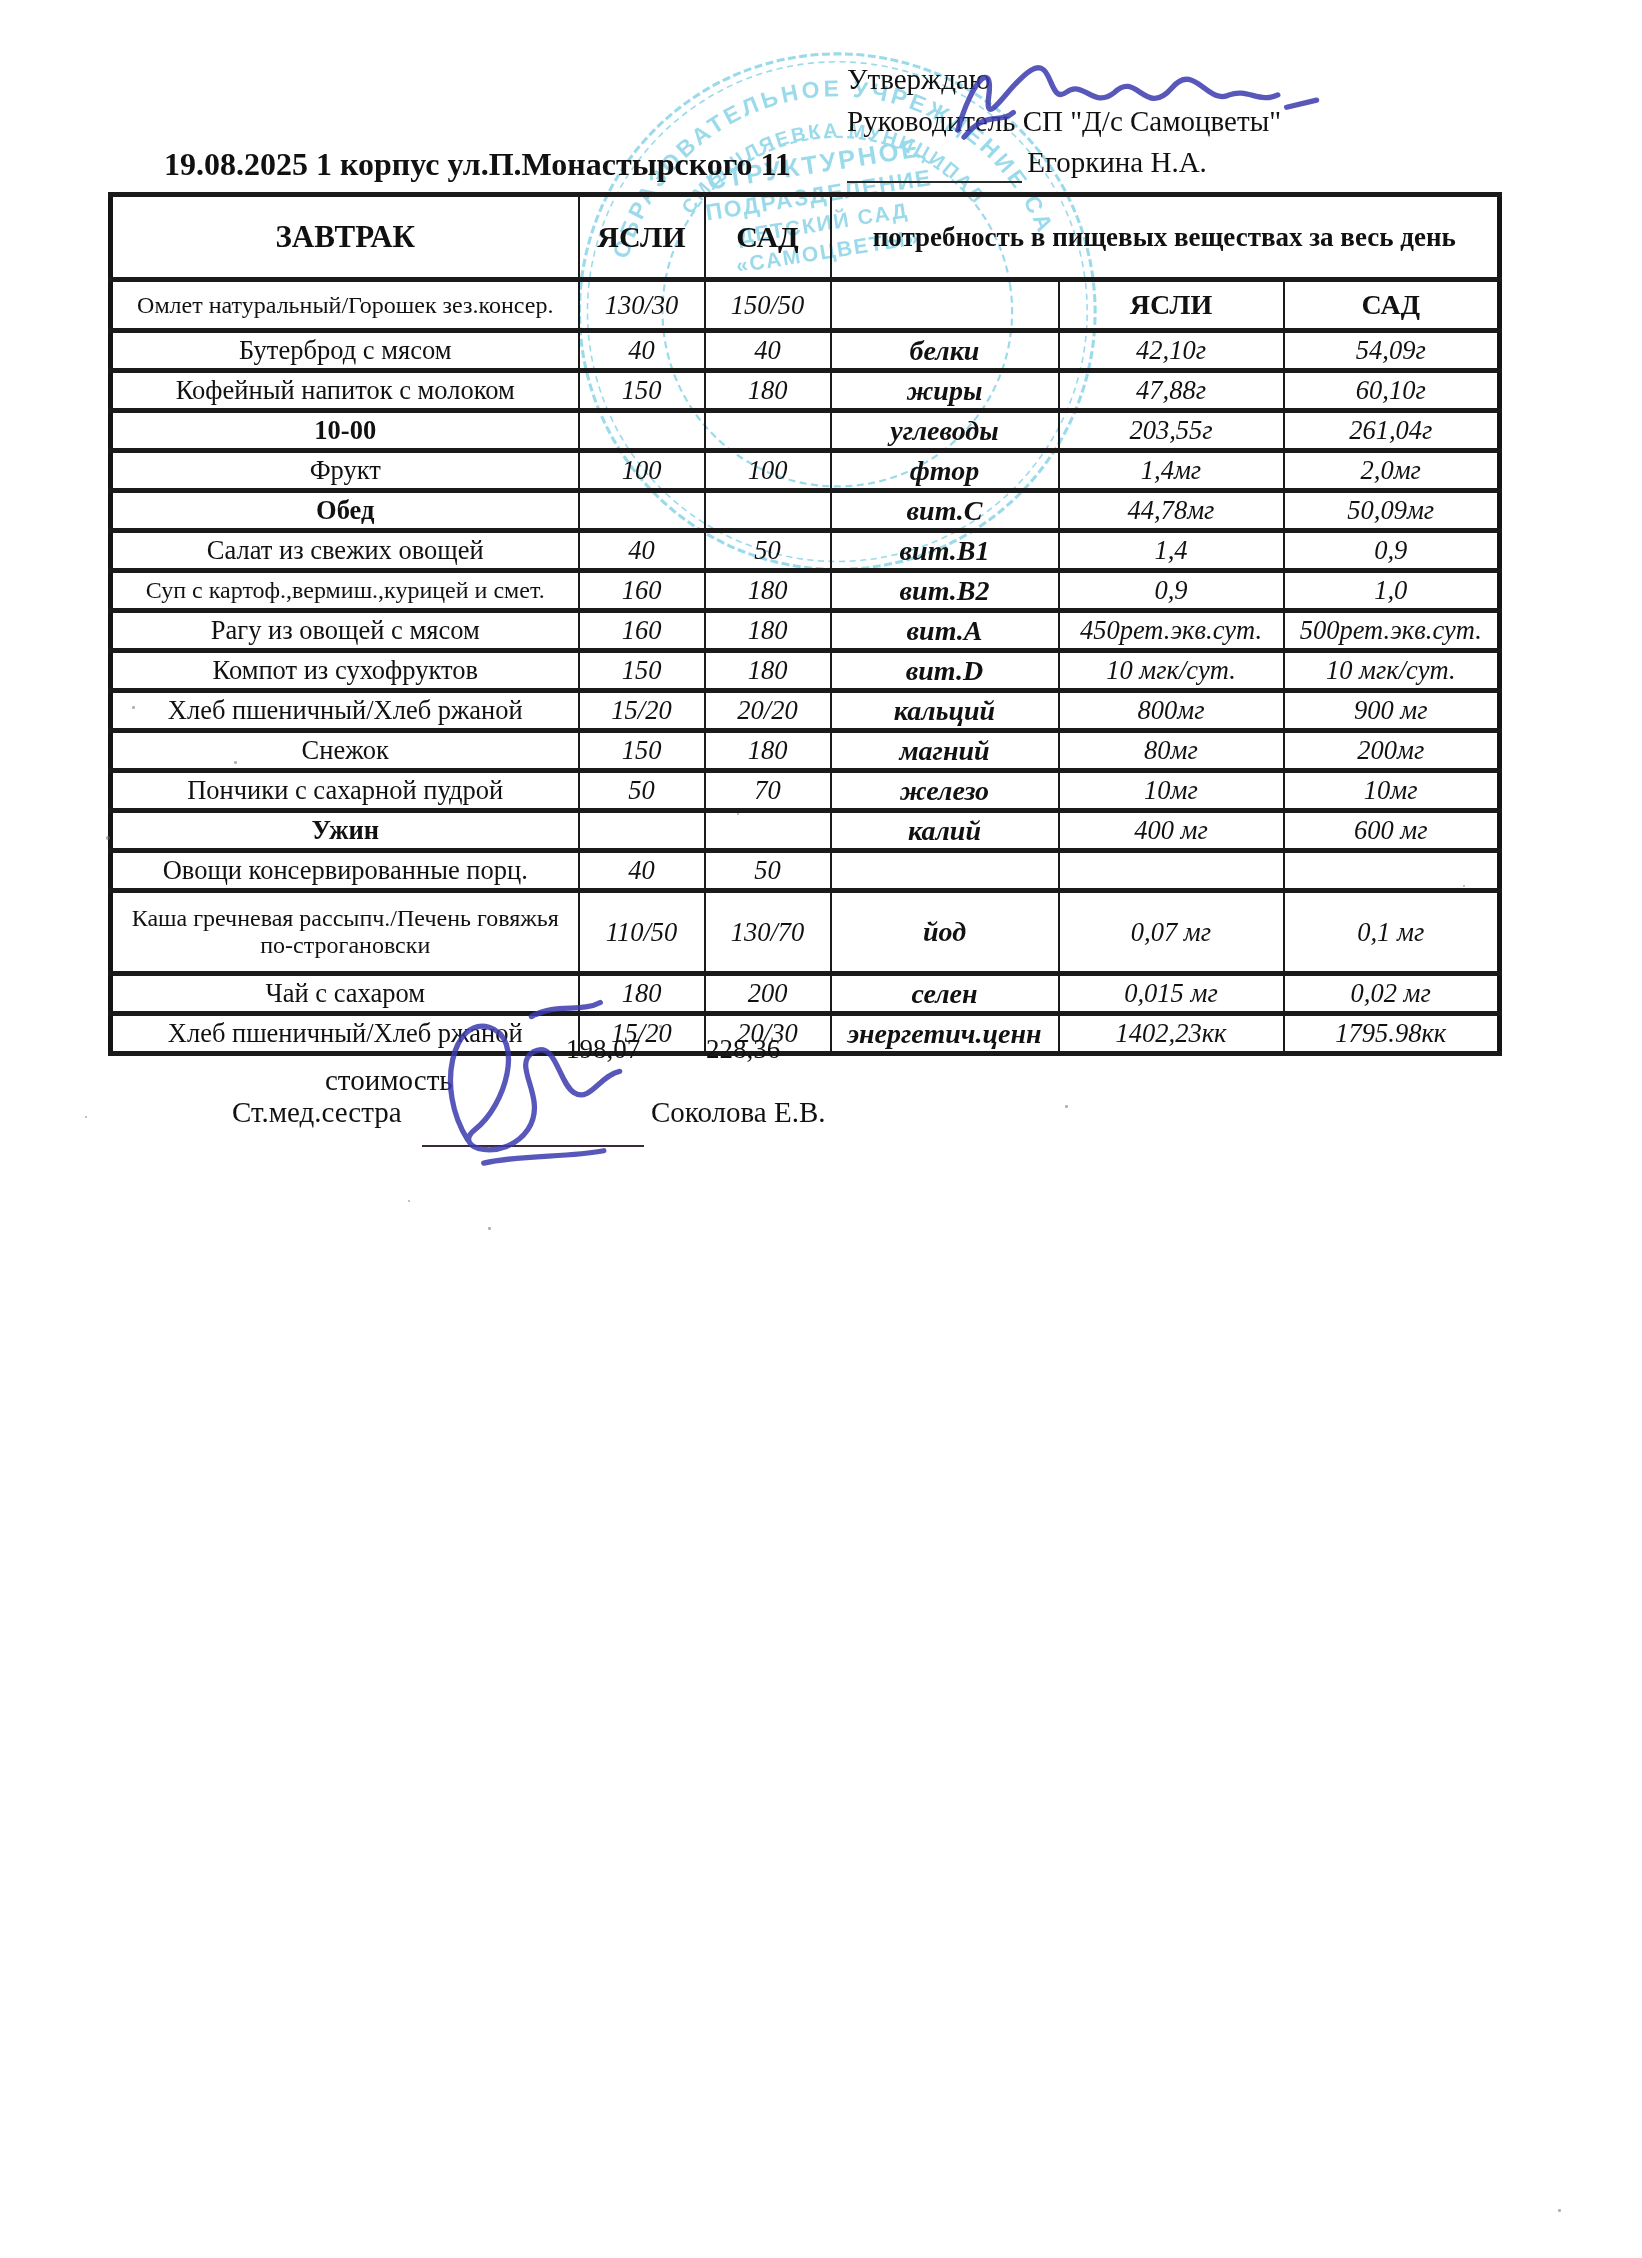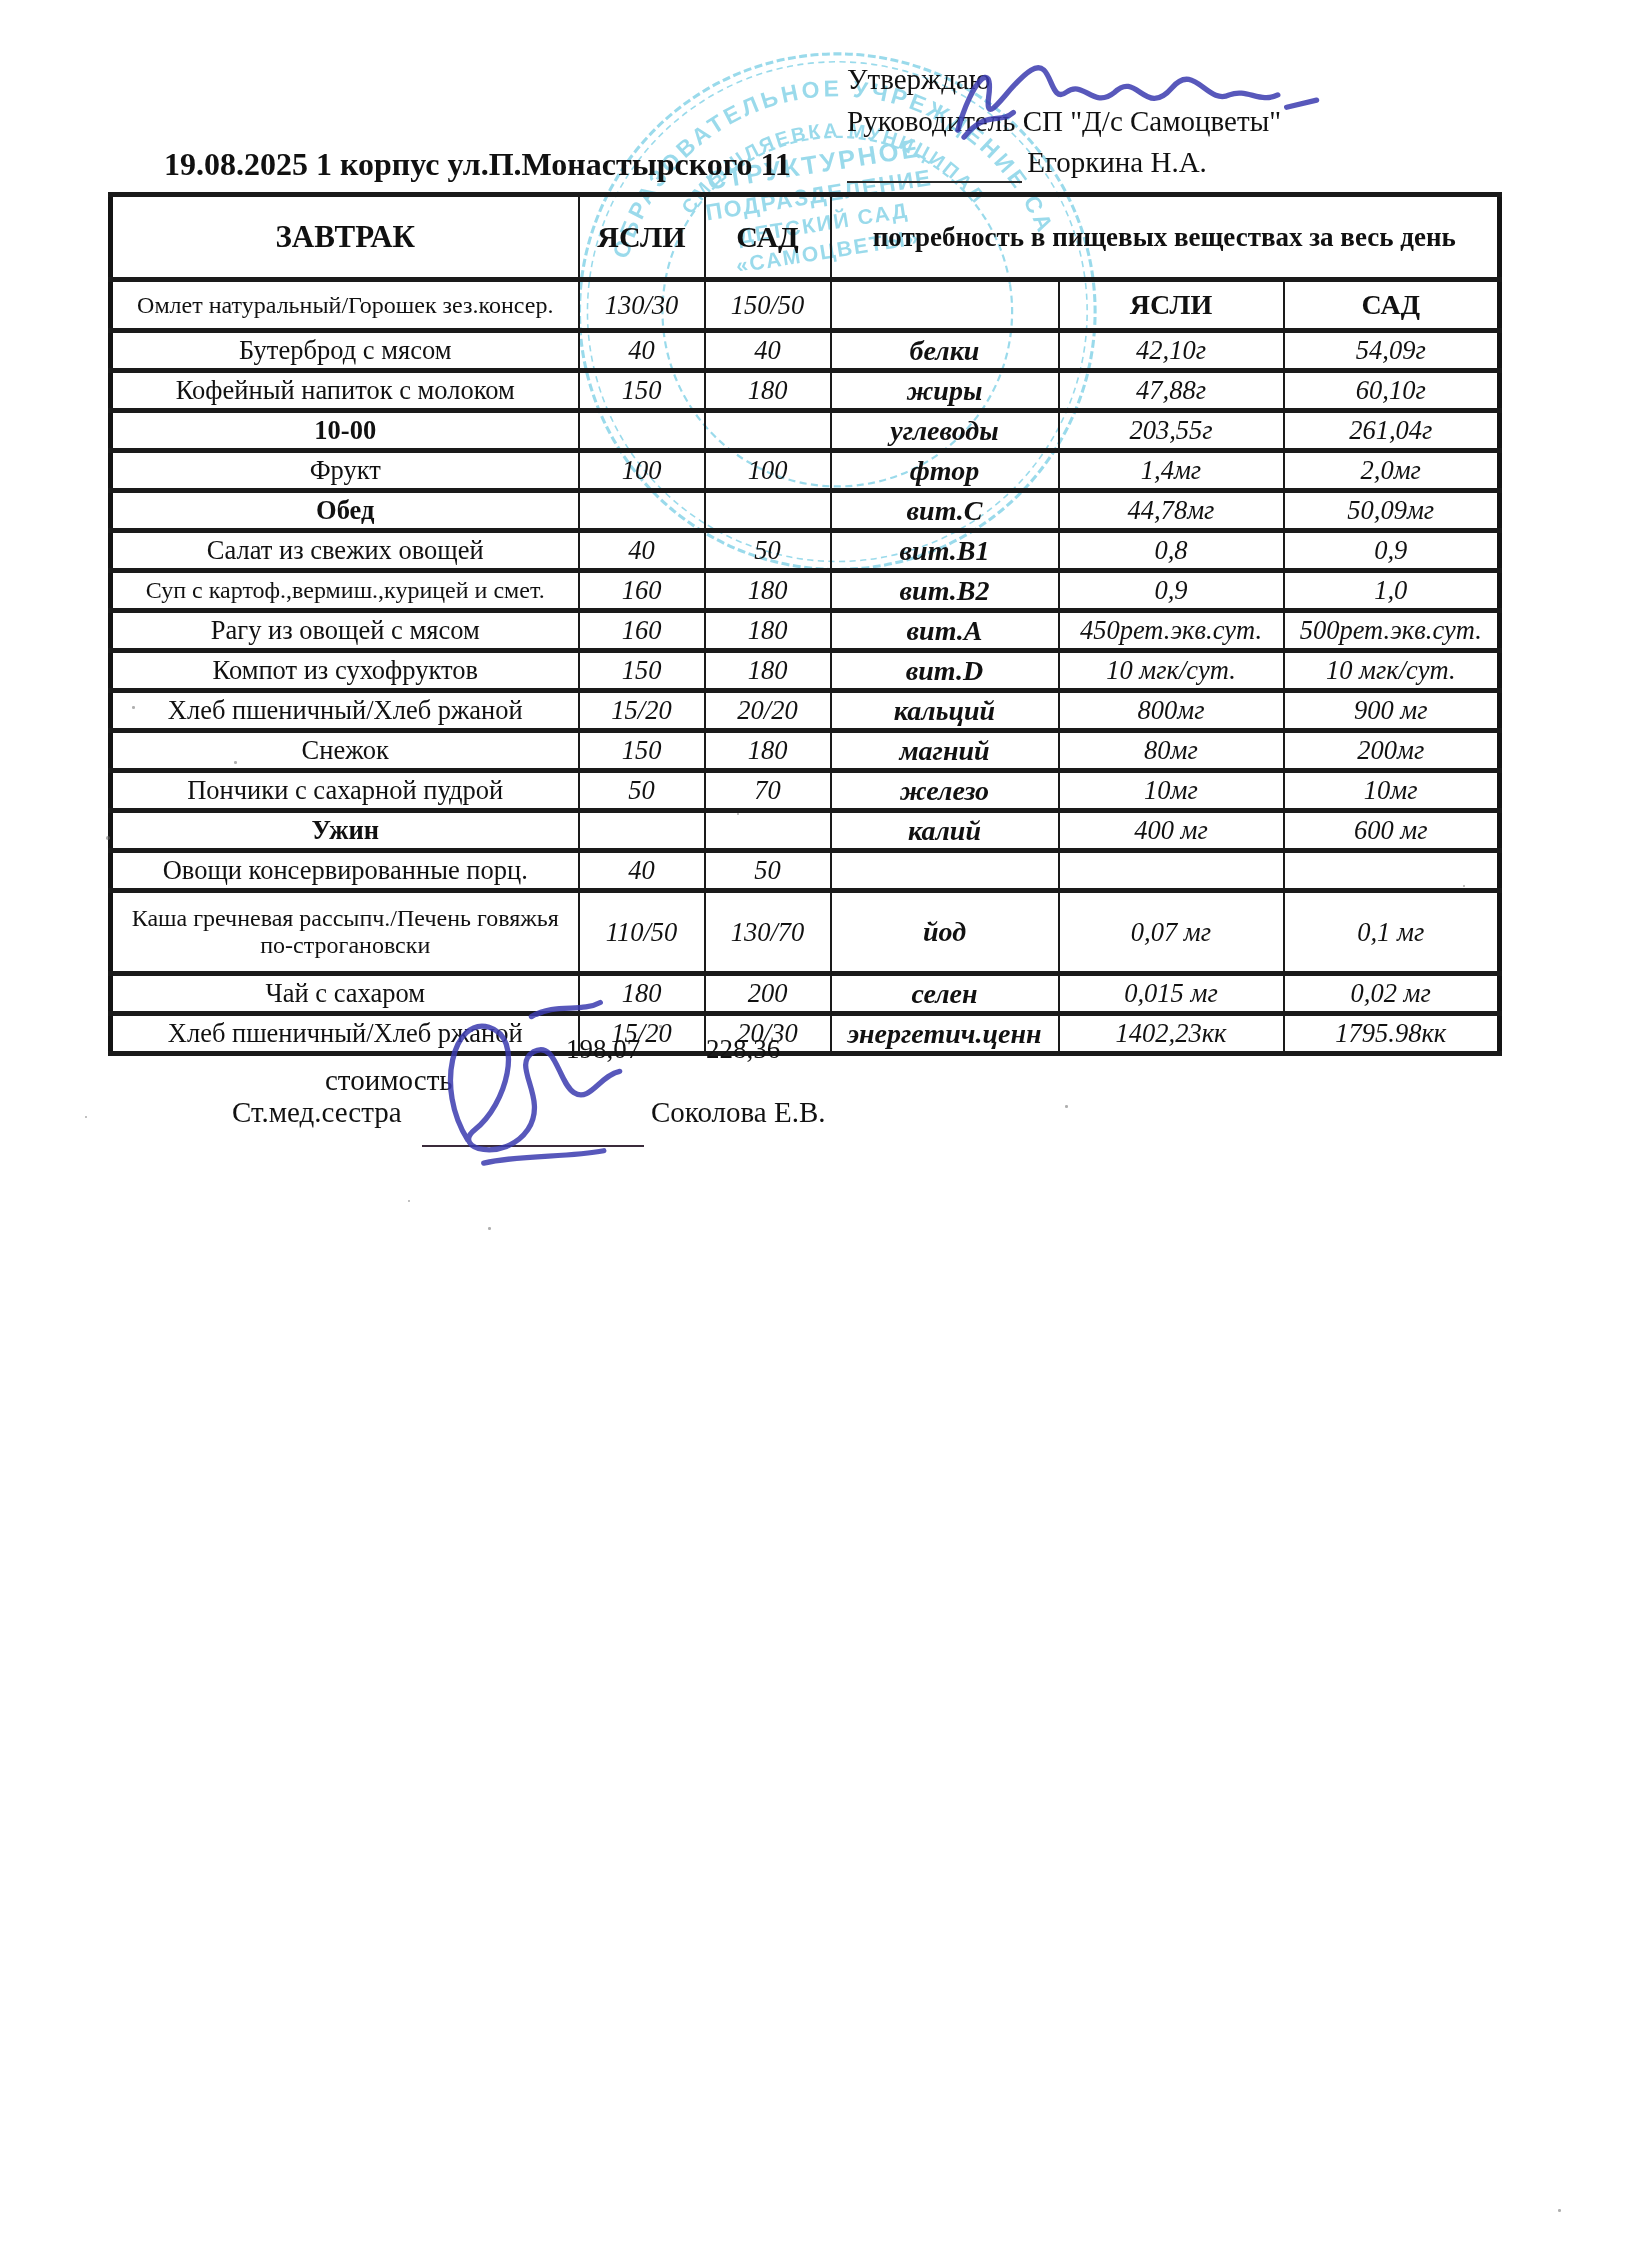--- a/index.html
+++ b/index.html
@@ -167,21 +167,21 @@
             <td class="val"></td>
             <td class="nutrient">вит.С</td>
             <td class="nval">44,78мг</td>
             <td class="nval">50,09мг</td>
           </tr>
           <tr>
             <td class="dish">Салат из свежих овощей</td>
             <td class="val">40</td>
             <td class="val">50</td>
             <td class="nutrient">вит.В1</td>
-            <td class="nval">0,8</td>
+            <td class="nval">1,4</td>
             <td class="nval">0,9</td>
           </tr>
           <tr>
             <td class="dish long">Суп с картоф.,вермиш.,курицей и смет.</td>
             <td class="val">160</td>
             <td class="val">180</td>
             <td class="nutrient">вит.В2</td>
             <td class="nval">0,9</td>
             <td class="nval">1,0</td>
           </tr>

